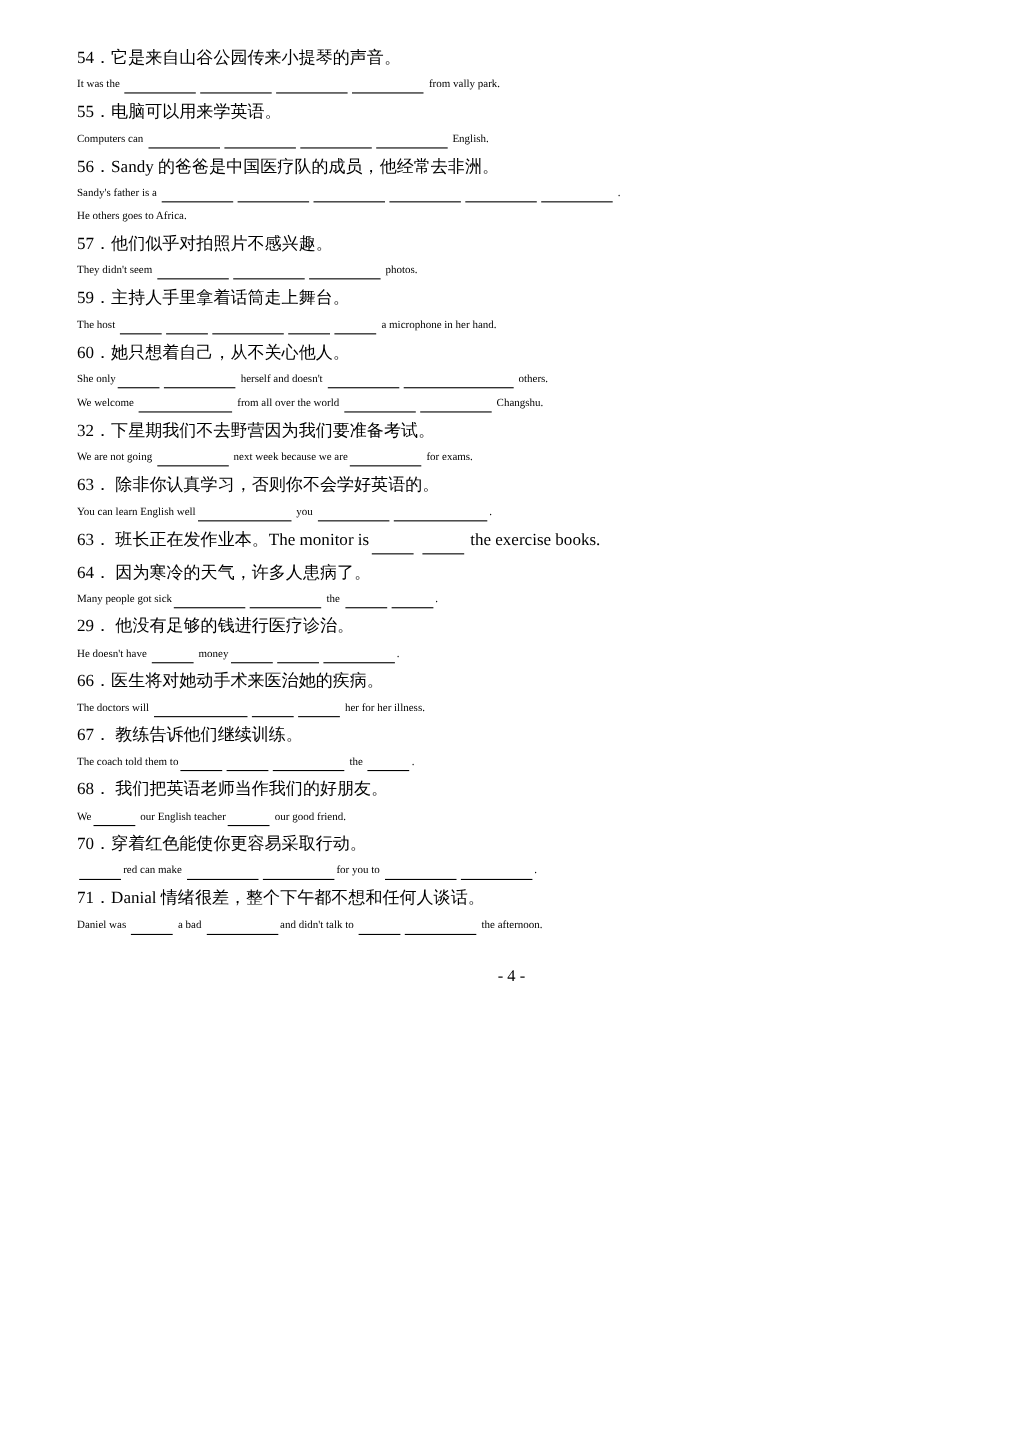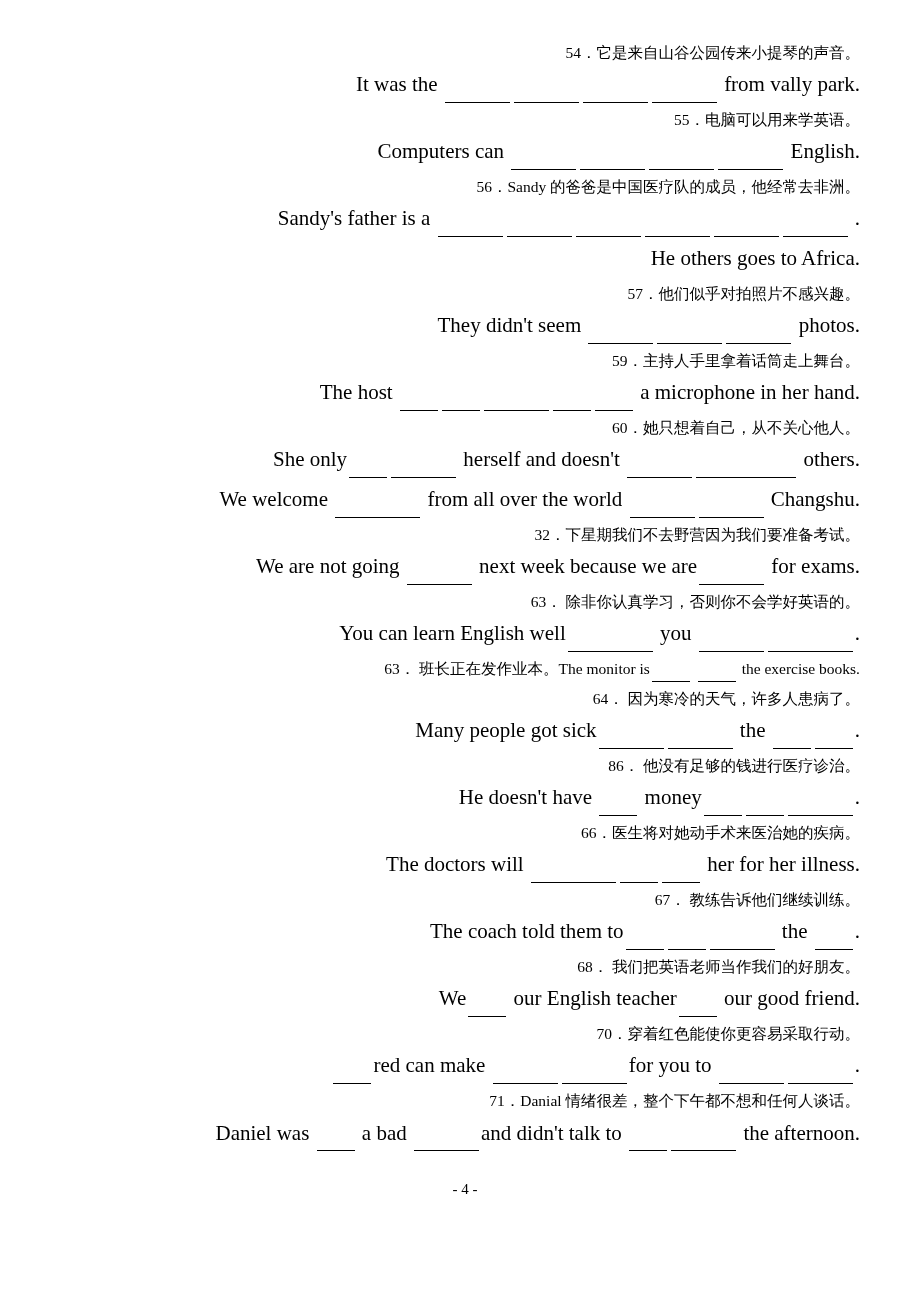--- a/index.html
+++ b/index.html
@@ -15,28 +15,27 @@
       width: 920px;
       min-height: 1300px;
       padding: 40px 60px 60px 70px;
     }
     .content {
       width: 100%;
     }
     .exercise-block {
       margin-bottom: 4px;
       line-height: 1.7;
-      text-align: right;
     }
     .chinese-line {
       font-size: 15.5px;
       margin-bottom: 1px;
     }
     .english-line {
-      font-size: 21px;
+      font-size: 10px;
       margin-bottom: 4px;
     }
     .blank {
       display: inline-block;
       border-bottom: 1px solid #000;
       min-width: 55px;
       height: 18px;
       vertical-align: bottom;
       margin: 0 2px;
     }
@@ -134,21 +133,21 @@
   </div>
 
   <div class="exercise-block">
     <div class="chinese-line">64．  因为寒冷的天气，许多人患病了。</div>
     <div class="english-line">
       Many people got sick<span class="blank blank-md"></span><span class="blank blank-md"></span> the <span class="blank blank-sm"></span><span class="blank blank-sm"></span>.
     </div>
   </div>
 
   <div class="exercise-block">
-    <div class="chinese-line">86．  他没有足够的钱进行医疗诊治。</div>
+    <div class="chinese-line">29．  他没有足够的钱进行医疗诊治。</div>
     <div class="english-line">
       He doesn't have <span class="blank blank-sm"></span> money<span class="blank blank-sm"></span><span class="blank blank-sm"></span><span class="blank blank-md"></span>.
     </div>
   </div>
 
   <div class="exercise-block">
     <div class="chinese-line">66．医生将对她动手术来医治她的疾病。</div>
     <div class="english-line">
       The doctors will <span class="blank blank-lg"></span><span class="blank blank-sm"></span><span class="blank blank-sm"></span> her for her illness.
     </div>

